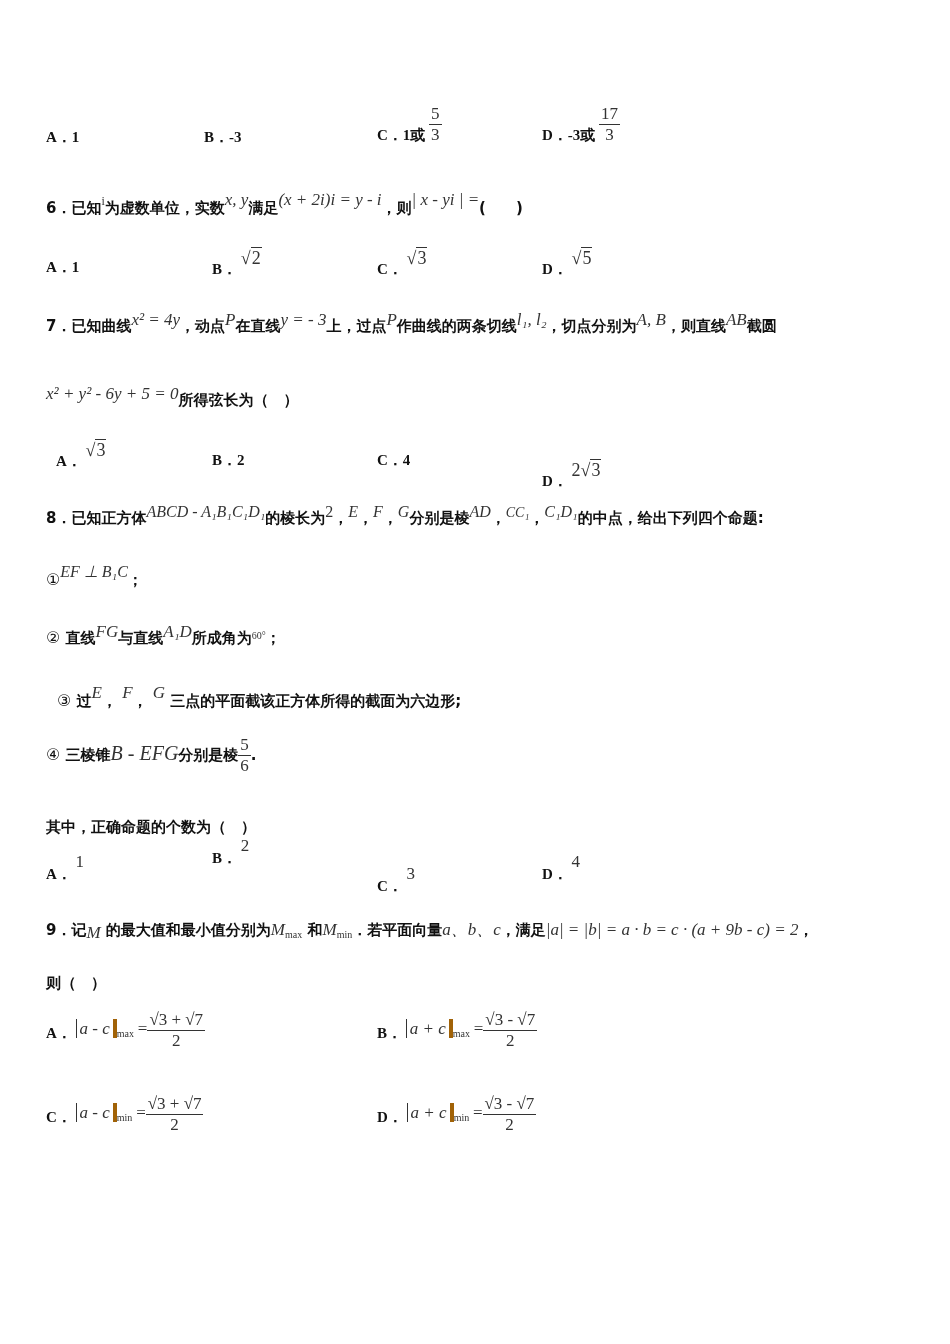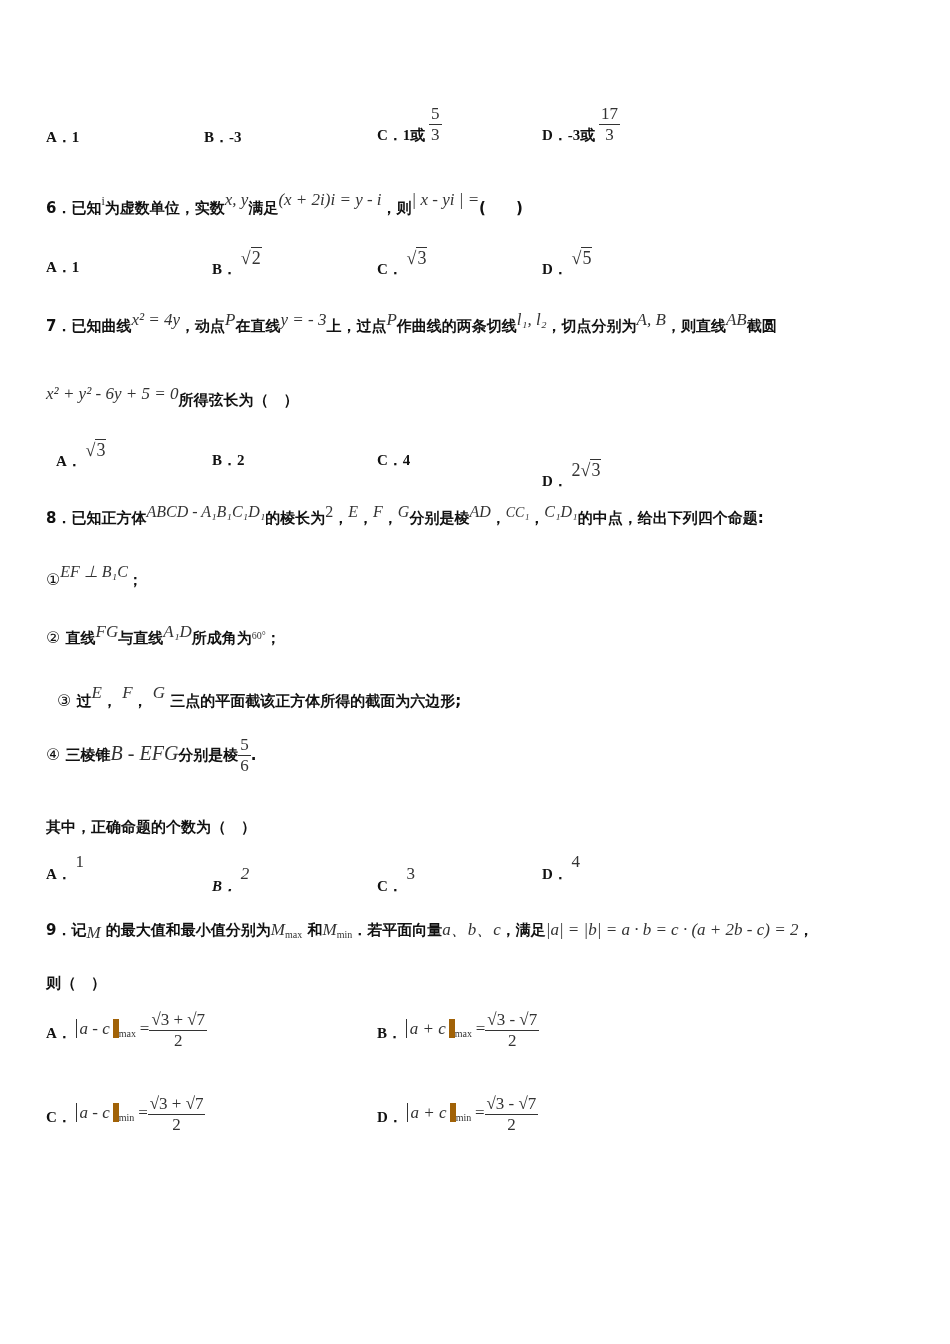--- a/index.html
+++ b/index.html
@@ -9,21 +9,21 @@
   .cn { font-family:"DejaVu Sans", sans-serif; font-weight:bold; font-size:15px; }
   .opt { font-family:"Liberation Serif", serif; font-weight:bold; font-size:15px; }
   .m { font-family:"Liberation Serif", serif; font-style:italic; font-size:17px; color:#333; font-weight:normal; }
   .mr { font-family:"Liberation Serif", serif; font-size:17px; color:#333; font-weight:normal; }
   .sub { font-size:10px; vertical-align:-3px; font-style:normal; }
   .frac { display:inline-flex; flex-direction:column; align-items:center; vertical-align:middle;
           font-family:"Liberation Serif", serif; font-size:17px; color:#333; font-weight:normal; line-height:20px; }
   .frac .num { border-bottom:1px solid #333; padding:0 2px; }
   .sqrt { font-family:"Liberation Serif", serif; font-size:18px; color:#333; font-weight:normal; }
   .sqrt .rad { border-top:1px solid #333; padding:0 1px; }
-  .bar { border-left:1px solid #333; border-right:6px solid #a16207; padding:0 3px; }
+  .bar { border-left:1px solid #333; border-right:4px solid #a16207; padding:0 3px; }
   .circ { font-weight:normal; font-size:16px; }
 </style>
 </head>
 <body>
 
 <div>
   <div class="abs opt" style="left:46px;top:128px;">
     <span>A．</span><span>1</span>
   </div>
   <div class="abs opt" style="left:204px;top:128px;">
@@ -84,27 +84,27 @@
   <span class="circ">④</span> <span>三棱锥</span><span class="m" style="font-size:20px;">B - EFG</span><span>分别是棱</span><span class="frac">
       <span class="num">5</span>
       <span>6</span>
     </span><span>.</span>
 </div>
 <div class="abs cn" style="left:46px;top:818px;">
   <span>其中，正确命题的个数为（　）</span>
 </div>
 <div>
   <div class="abs opt" style="left:46px;top:852px;"><span style="vertical-align:-12px">A．</span> <span class="mr">1</span></div>
-  <div class="abs opt" style="left:212px;top:864px;font-style:italic;"><span style="vertical-align:-12px">B．</span> <span class="mr">2</span></div>
+  <div class="abs opt" style="left:212px;top:836px;"><span style="vertical-align:-12px">B．</span> <span class="mr">2</span></div>
   <div class="abs opt" style="left:377px;top:864px;"><span style="vertical-align:-12px">C．</span> <span class="mr">3</span></div>
   <div class="abs opt" style="left:542px;top:852px;"><span style="vertical-align:-12px">D．</span> <span class="mr">4</span></div>
 </div>
 
 <div class="abs cn" style="left:46px;top:918px;">
-  <span>9．</span><span>记</span><span class="m" style="vertical-align:-3px;">M</span> <span>的最大值和最小值分别为</span><span class="m">M</span><span class="mr sub">max</span> <span>和</span><span class="m">M</span><span class="mr sub">min</span><span>．若平面向量</span><span class="m">a、b、c</span><span>，满足</span><span class="m">|a| = |b| = a · b = c · (a + 2b - c) = 2</span><span>，</span>
+  <span>9．</span><span>记</span><span class="m" style="vertical-align:-3px;">M</span> <span>的最大值和最小值分别为</span><span class="m">M</span><span class="mr sub">max</span> <span>和</span><span class="m">M</span><span class="mr sub">min</span><span>．若平面向量</span><span class="m">a、b、c</span><span>，满足</span><span class="m">|a| = |b| = a · b = c · (a + 9b - c) = 2</span><span>，</span>
 </div>
 <div class="abs cn" style="left:46px;top:974px;">
   <span>则（　）</span>
 </div>
 <div>
   <div class="abs opt" style="left:46px;top:1010px;">
     <span style="vertical-align:-4px">A．</span>
     <span class="m bar">a - c</span><span class="mr sub">max</span>
     <span class="mr">=</span><span class="frac">
         <span class="num">√3 + √7</span>

